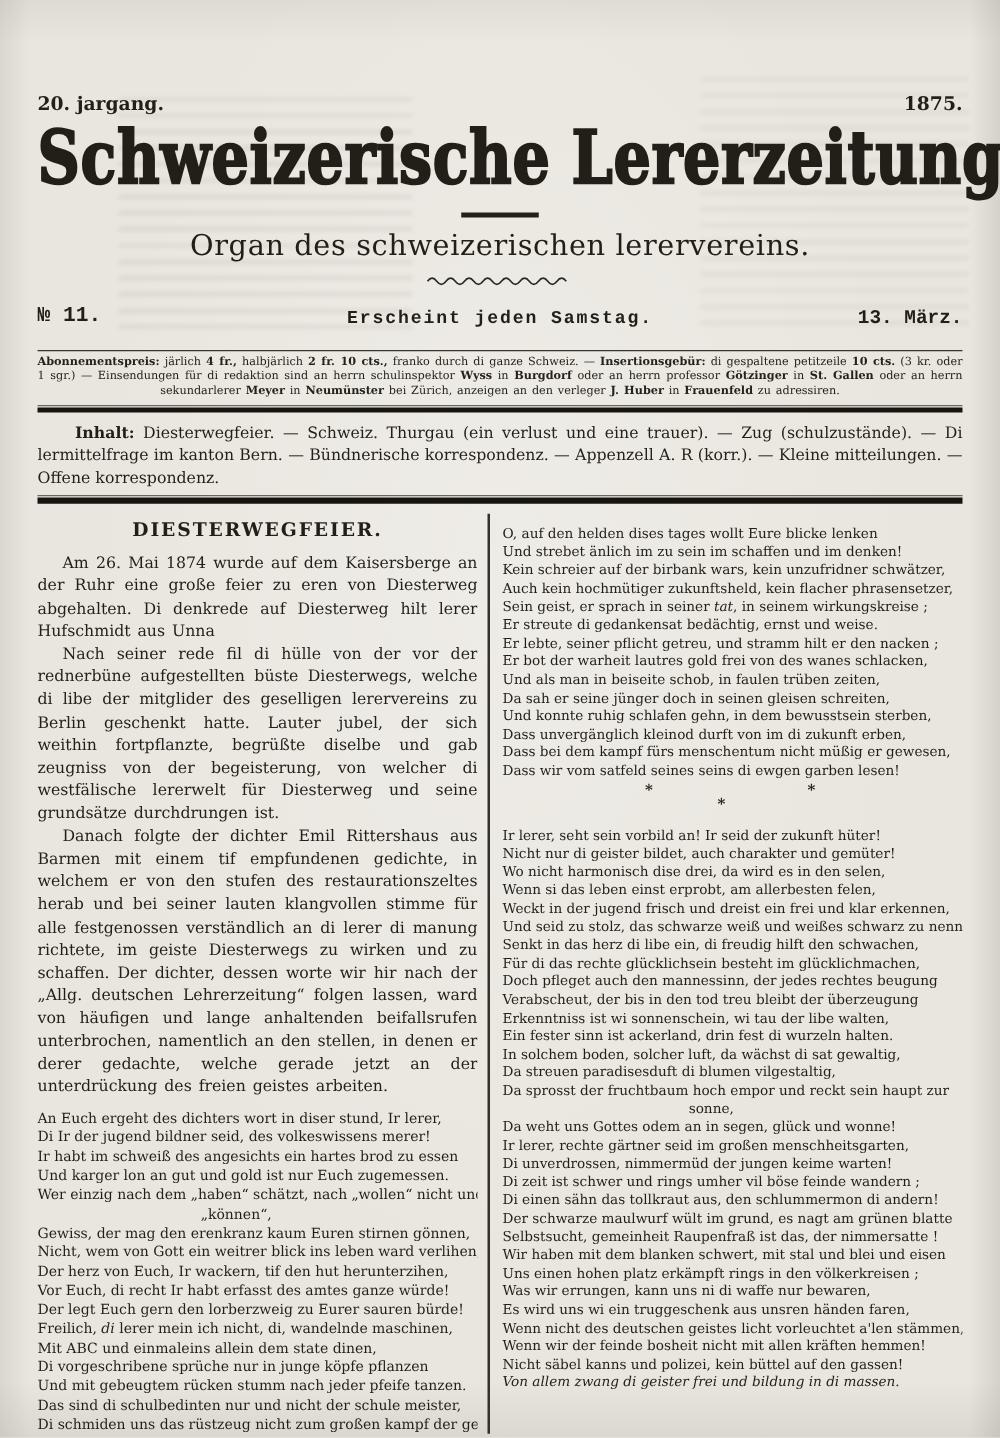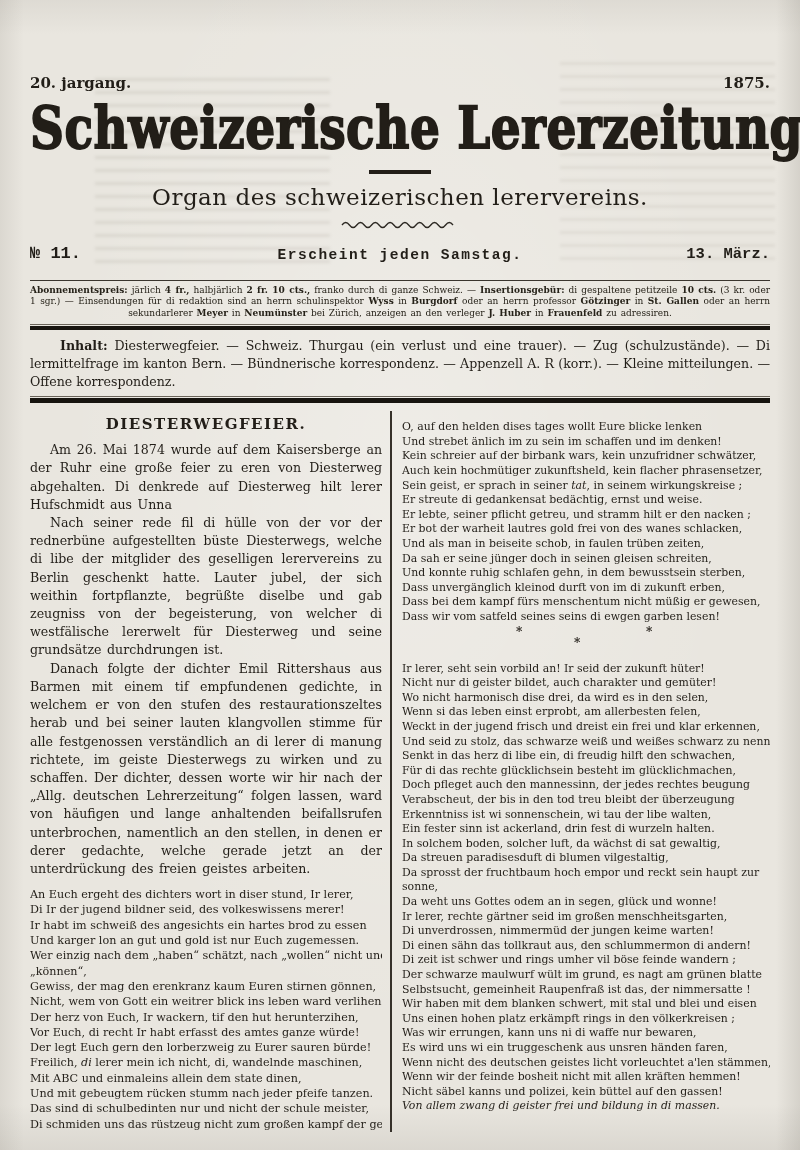--- a/index.html
+++ b/index.html
@@ -54,21 +54,21 @@
   .cols{display:flex; margin-top:8px; align-items:stretch;}
   .col-left{width:352px; overflow:hidden;}
   .divider{width:2px; background:#36312a; margin-left:8px;}
   .col-right{width:368px; padding-left:10px; overflow:hidden;}
 
   .heading{text-align:center; font-weight:bold; font-size:15px; letter-spacing:1.5px; margin:4px 0 8px 0;}
   .para{font-size:12.6px; line-height:18.2px; text-align:justify; text-indent:20px; margin:0; word-spacing:1.5px;}
   .poem{margin-top:9px;}
   .poem-l .pline{font-size:11.2px; line-height:15.3px; white-space:nowrap;}
   .poem-r .pline{font-size:10.9px; line-height:14.6px; white-space:nowrap;}
-  .pline.right{text-align:left; padding-right:34px;}
+  .pline.right{text-align:center; padding-right:34px;}
   .pline.italic{font-style:italic;}
   .asterisk-sep{height:28px; position:relative; width:220px; margin:0 auto;}
   .asterisk-sep span{position:absolute; font-size:12px; font-weight:bold;}
   .ast-a{left:40px; top:0;}
   .ast-b{left:170px; top:0;}
   .ast-c{left:98px; top:11px;}
 </style>
 </head>
 <body>
 
@@ -123,20 +123,21 @@
           <div class="pline"><span>Und karger lon an gut und gold ist nur Euch zugemessen.</span></div>
           <div class="pline"><span>Wer einzig nach dem „haben“ schätzt, nach „wollen“ nicht und</span></div>
           <div class="pline right"><span>„können“,</span></div>
           <div class="pline"><span>Gewiss, der mag den erenkranz kaum Euren stirnen gönnen,</span></div>
           <div class="pline"><span>Nicht, wem von Gott ein weitrer blick ins leben ward verlihen,</span></div>
           <div class="pline"><span>Der herz von Euch, Ir wackern, tif den hut herunterzihen,</span></div>
           <div class="pline"><span>Vor Euch, di recht Ir habt erfasst des amtes ganze würde!</span></div>
           <div class="pline"><span>Der legt Euch gern den lorberzweig zu Eurer sauren bürde!</span></div>
           <div class="pline"><span>Freilich, </span><i>di</i><span> lerer mein ich nicht, di, wandelnde maschinen,</span></div>
           <div class="pline"><span>Mit ABC und einmaleins allein dem state dinen,</span></div>
+          <div class="pline"><span>Di vorgeschribene sprüche nur in junge köpfe pflanzen</span></div>
           <div class="pline"><span>Und mit gebeugtem rücken stumm nach jeder pfeife tanzen.</span></div>
           <div class="pline"><span>Das sind di schulbedinten nur und nicht der schule meister,</span></div>
           <div class="pline"><span>Di schmiden uns das rüstzeug nicht zum großen kampf der geister!</span></div>
         </div>
     </div>
 
     <div class="divider"></div>
 
     <div class="col-right">
       <div class="poem poem-r">
@@ -173,22 +174,22 @@
           <div class="pline"><span>Verabscheut, der bis in den tod treu bleibt der überzeugung</span></div>
           <div class="pline"><span>Erkenntniss ist wi sonnenschein, wi tau der libe walten,</span></div>
           <div class="pline"><span>Ein fester sinn ist ackerland, drin fest di wurzeln halten.</span></div>
           <div class="pline"><span>In solchem boden, solcher luft, da wächst di sat gewaltig,</span></div>
           <div class="pline"><span>Da streuen paradisesduft di blumen vilgestaltig,</span></div>
           <div class="pline"><span>Da sprosst der fruchtbaum hoch empor und reckt sein haupt zur</span></div>
           <div class="pline right"><span>sonne,</span></div>
           <div class="pline"><span>Da weht uns Gottes odem an in segen, glück und wonne!</span></div>
           <div class="pline"><span>Ir lerer, rechte gärtner seid im großen menschheitsgarten,</span></div>
           <div class="pline"><span>Di unverdrossen, nimmermüd der jungen keime warten!</span></div>
+          <div class="pline"><span>Di zeit ist schwer und rings umher vil böse feinde wandern ;</span></div>
           <div class="pline"><span>Di einen sähn das tollkraut aus, den schlummermon di andern!</span></div>
-          <div class="pline"><span>Di zeit ist schwer und rings umher vil böse feinde wandern ;</span></div>
           <div class="pline"><span>Der schwarze maulwurf wült im grund, es nagt am grünen blatte</span></div>
           <div class="pline"><span>Selbstsucht, gemeinheit  Raupenfraß ist das, der nimmersatte !</span></div>
           <div class="pline"><span>Wir haben mit dem blanken schwert, mit stal und blei und eisen</span></div>
           <div class="pline"><span>Uns einen hohen platz erkämpft rings in den völkerkreisen ;</span></div>
           <div class="pline"><span>Was wir errungen, kann uns ni di waffe nur bewaren,</span></div>
           <div class="pline"><span>Es wird uns wi ein truggeschenk aus unsren händen faren,</span></div>
           <div class="pline"><span>Wenn nicht des deutschen geistes licht vorleuchtet a'len stämmen,</span></div>
           <div class="pline"><span>Wenn wir der feinde bosheit nicht mit allen kräften hemmen!</span></div>
           <div class="pline"><span>Nicht säbel kanns und polizei, kein büttel auf den gassen!</span></div>
           <div class="pline italic"><span>Von allem zwang di geister frei und bildung in di massen.</span></div>

